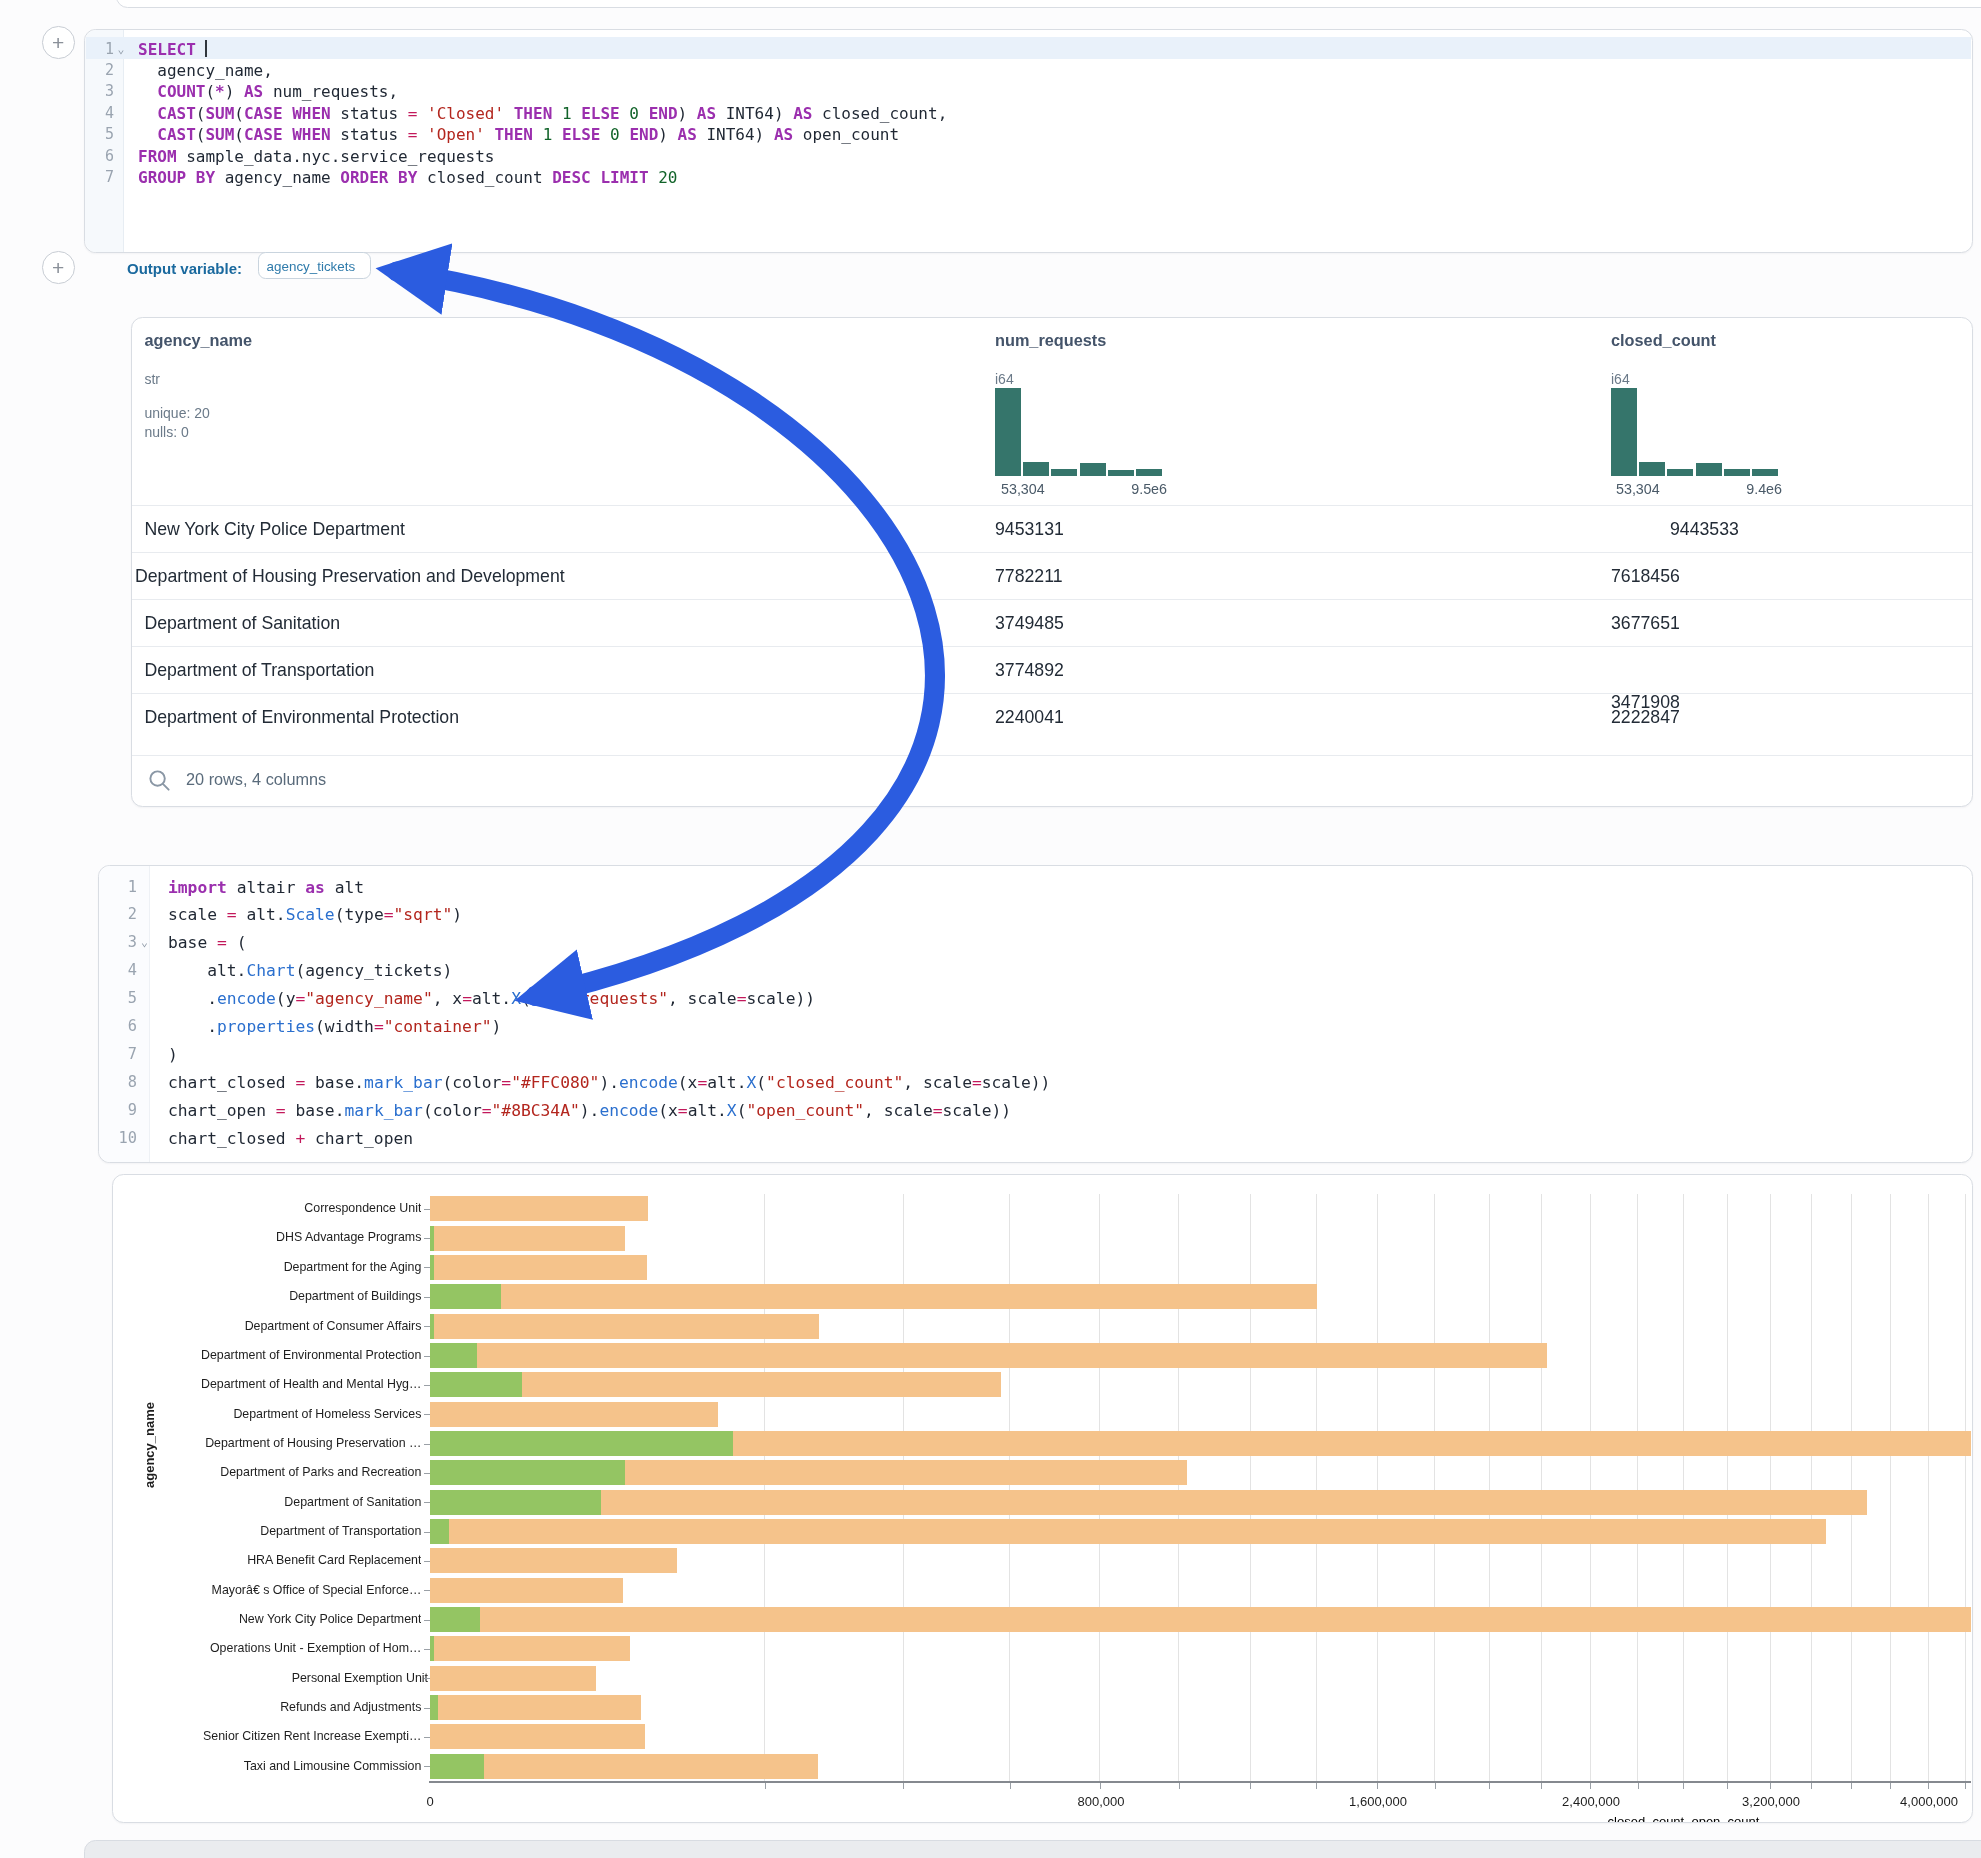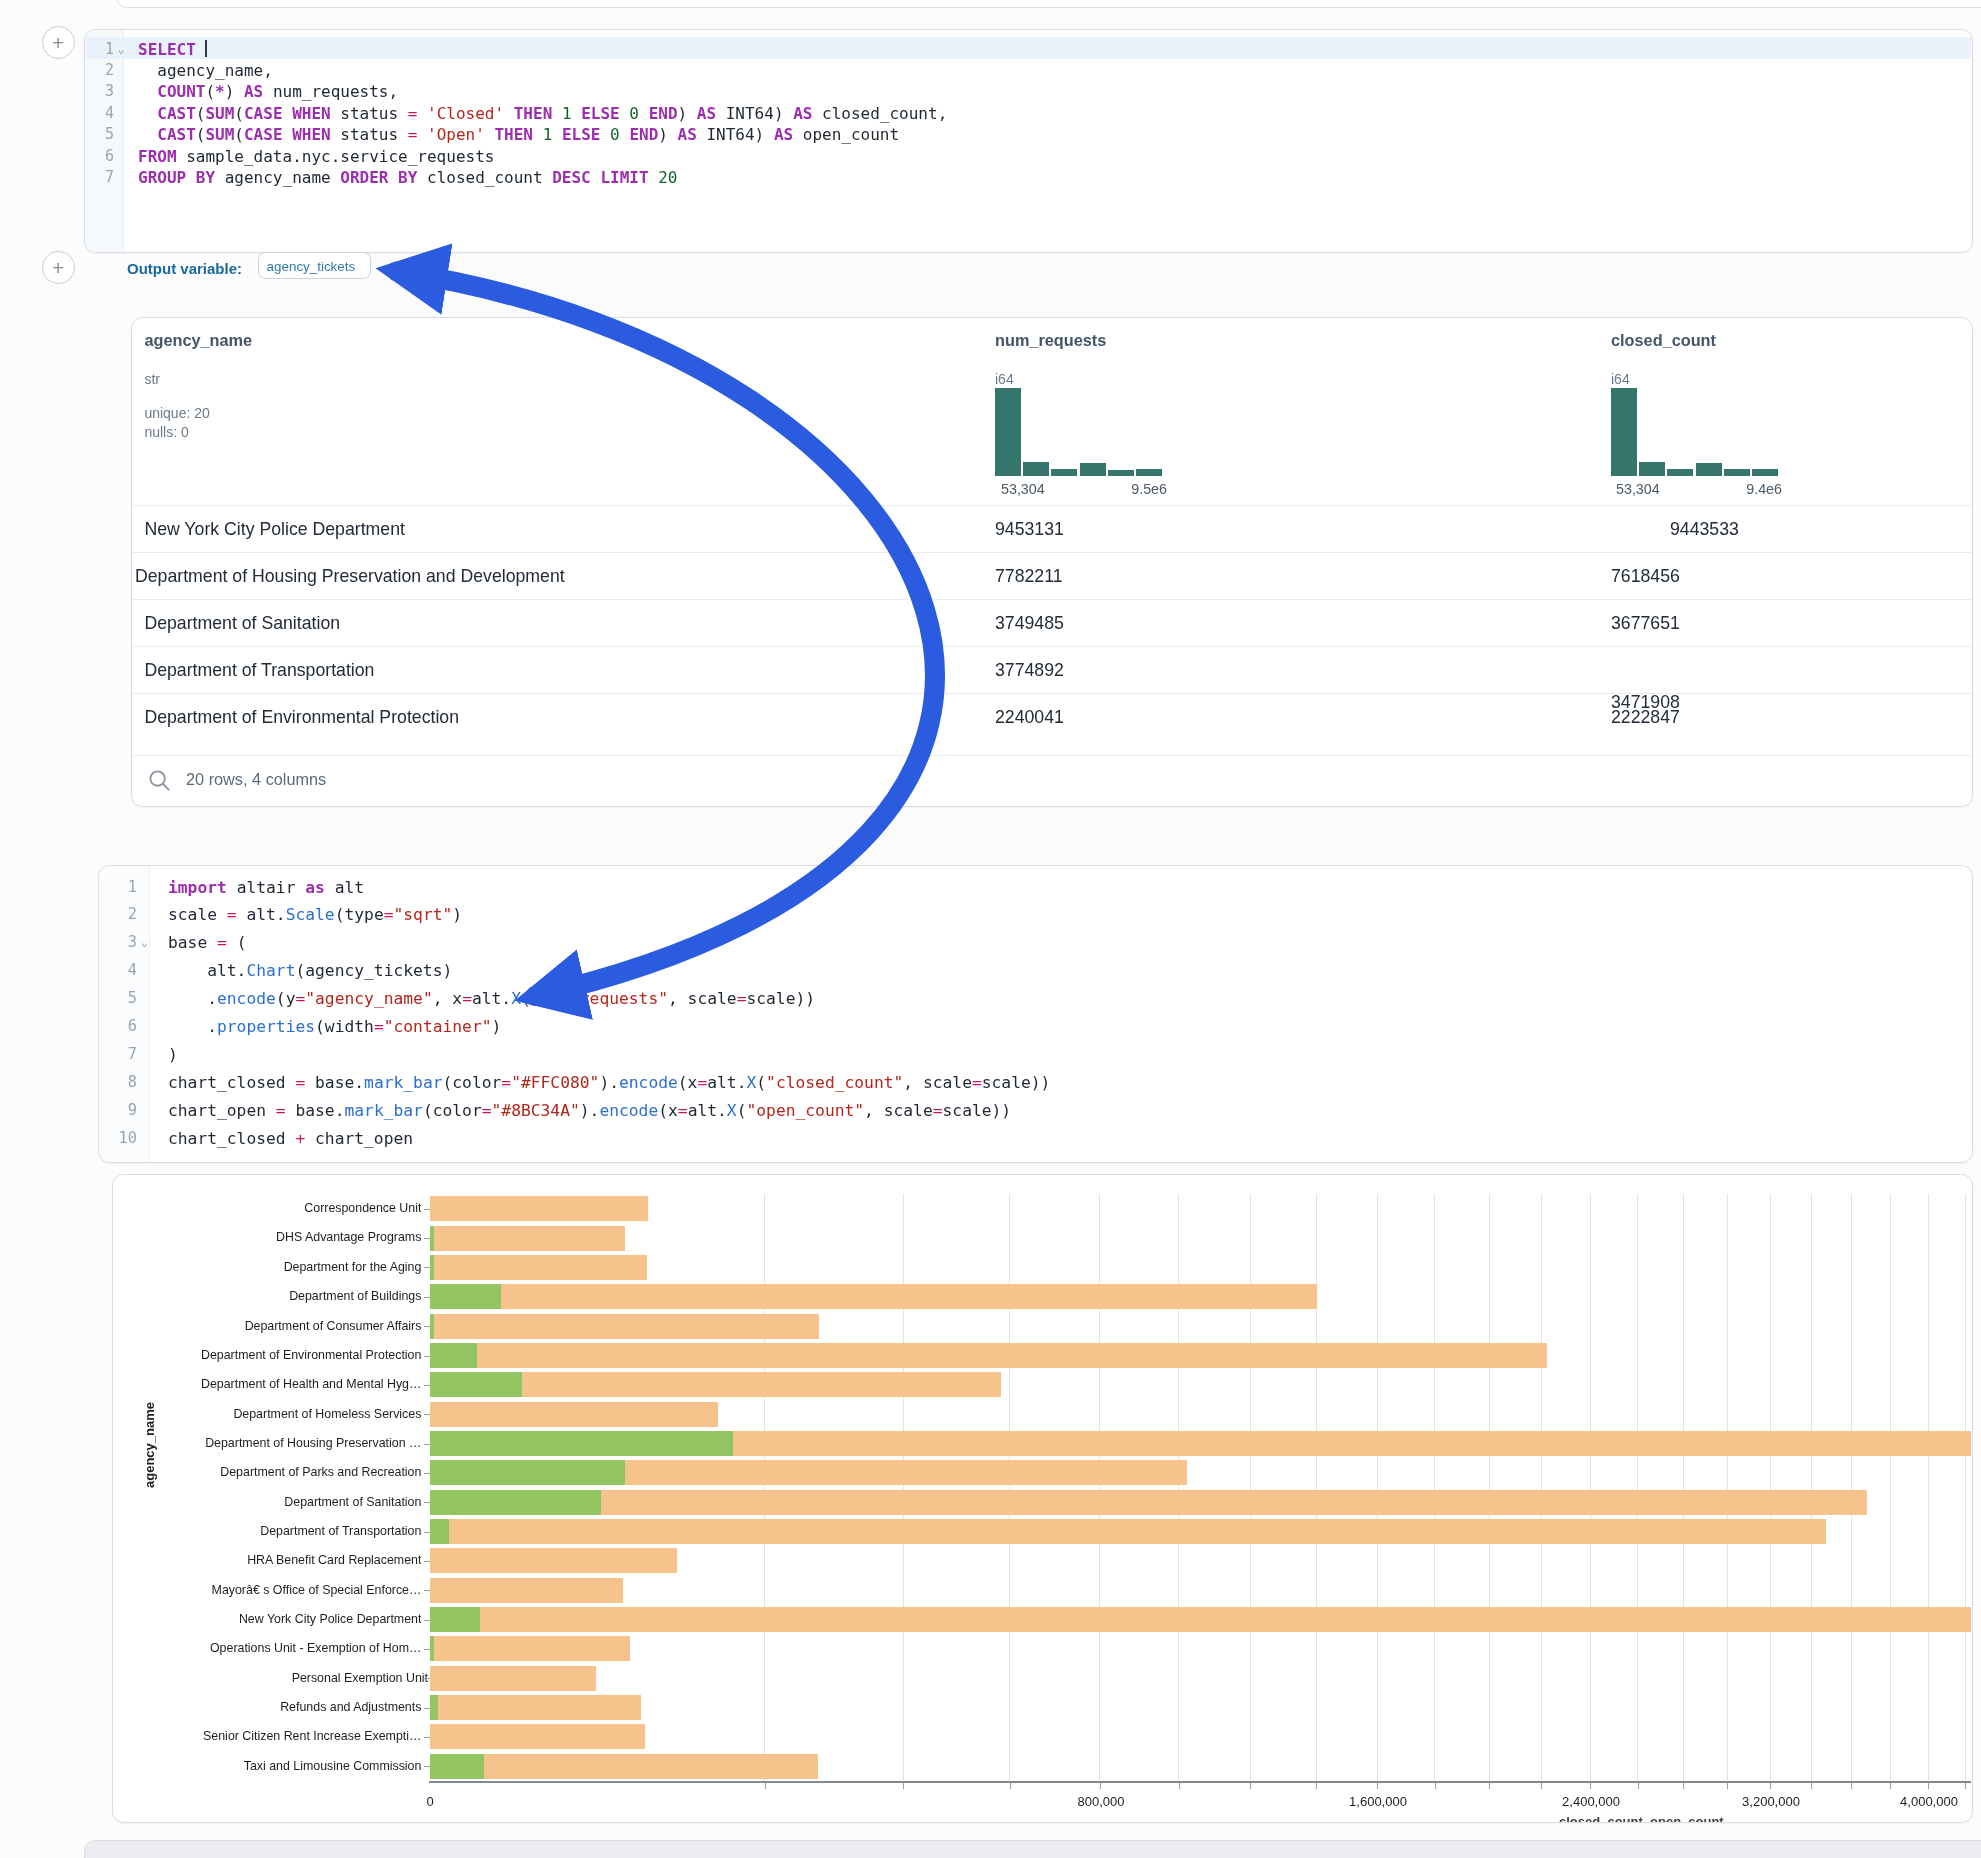--- a/index.html
+++ b/index.html
@@ -48,21 +48,21 @@
   #plot{position:absolute;left:316px;top:19px;width:1542px;height:587px;overflow:hidden;}
   .gridline{position:absolute;top:0;bottom:0;width:1px;background:#e3e3e3;}
   .bar{position:absolute;height:25px;}
   #x-axis-line{position:absolute;left:316px;top:606px;width:1542px;height:1.9px;background:#85898f;}
   .x-tick{position:absolute;top:608px;width:1px;height:5.7px;background:#9aa0a6;}
   .x-lab{position:absolute;top:619px;font-size:13px;color:#1e1e1e;transform:translateX(-50%);white-space:nowrap;}
   .y-lab{position:absolute;width:296px;text-align:right;font-size:12.4px;color:#1e1e1e;white-space:nowrap;overflow:hidden;right:auto;}
   .y-tick{position:absolute;width:5.7px;height:1px;background:#9aa0a6;left:311px;}
   #y-title{position:absolute;left:29px;top:313px;font-size:13px;font-weight:700;color:#1e1e1e;
            transform:rotate(-90deg);transform-origin:left top;}
-  #x-title{position:absolute;top:639px;left:1446px;width:249px;text-align:left;font-size:13px;font-weight:700;color:#404040;}
+  #x-title{position:absolute;top:639px;left:1446px;width:249px;text-align:center;font-size:13px;font-weight:400;color:#000000;}
   
   #top-strip{position:absolute;left:116px;top:-13.4px;right:-5.7px;height:19px;background:#fff;border:1px solid #d9dde3;border-bottom-left-radius:11.5px;}
   #bottom-strip{position:absolute;left:84px;top:1840px;right:0;height:24px;background:#eaecef;border:1px solid #d8dce2;border-top-left-radius:11.5px;}
   #arrow-svg{position:absolute;left:0;top:0;width:1982px;height:1858px;pointer-events:none;}
   .mag-icon{position:absolute;left:15.3px;top:11.5px;}
 </style>
 </head>
 <body>
 
 <div id="top-strip"></div>

